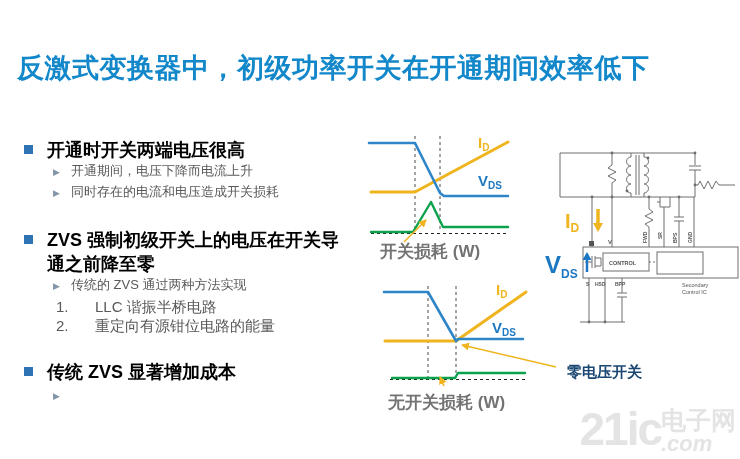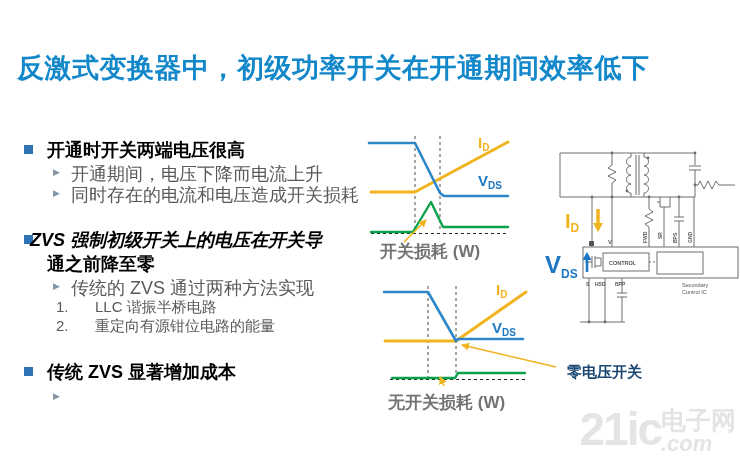--- a/index.html
+++ b/index.html
@@ -3,21 +3,21 @@
 <meta charset="utf-8">
 <style>
   html,body{margin:0;padding:0;background:#fff;}
   .slide{position:relative;width:740px;height:459px;background:#ffffff;overflow:hidden;
          font-family:"Liberation Sans","DejaVu Sans",sans-serif;}
   .title{position:absolute;left:17px;top:42px;font-size:27px;font-weight:bold;
          color:#1287CA;letter-spacing:.5px;white-space:nowrap;margin-top:8px;}
   .sq{position:absolute;width:9px;height:9px;background:#2E74B5;}
   .h-bullet{position:absolute;font-weight:bold;font-size:18px;color:#000000;white-space:nowrap;}
   .tri{position:absolute;font-size:9px;color:#8396A8;}
-  .sub-t{position:absolute;font-size:18px;color:#595959;white-space:nowrap;}
+  .sub-t{position:absolute;font-size:13px;color:#595959;white-space:nowrap;}
   .num-row{position:absolute;font-size:15px;color:#595959;white-space:nowrap;}
   .num-n{display:inline-block;width:39px;}
   .cap-g{position:absolute;font-weight:bold;font-size:17px;color:#737373;white-space:nowrap;}
   .zvs{position:absolute;font-weight:bold;font-size:15px;color:#1A4672;white-space:nowrap;}
   .abs{position:absolute;}
   svg{overflow:visible;}
   svg text{font-family:"Liberation Sans","DejaVu Sans",sans-serif;}
   .wire{stroke:#6e6e6e;stroke-width:1;fill:none;}
   .wired{stroke:#6e6e6e;stroke-width:1;fill:none;stroke-dasharray:2,2;}
   .blue-line{stroke:#2E86C8;stroke-width:2.6;fill:none;stroke-linejoin:round;stroke-linecap:round;}
@@ -67,21 +67,21 @@
   <div class="title">反激式变换器中，初级功率开关在开通期间效率低下</div>
 
   <div class="sq" style="left:24px;top:145px;"></div>
   <div class="h-bullet" style="left:47px;top:138px;">开通时开关两端电压很高</div>
   <span class="tri" style="left:53px;top:167px;">▶</span>
   <div class="sub-t" style="left:71px;top:162px;">开通期间，电压下降而电流上升</div>
   <span class="tri" style="left:53px;top:188px;">▶</span>
   <div class="sub-t" style="left:71px;top:183px;">同时存在的电流和电压造成开关损耗</div>
 
   <div class="sq" style="left:24px;top:235px;"></div>
-  <div class="h-bullet" style="left:30px;top:228px;font-style:italic;">ZVS 强制初级开关上的电压在开关导</div>
+  <div class="h-bullet" style="left:47px;top:228px;">ZVS 强制初级开关上的电压在开关导</div>
   <div class="h-bullet" style="left:47px;top:252px;">通之前降至零</div>
   <span class="tri" style="left:53px;top:281px;">▶</span>
   <div class="sub-t" style="left:71px;top:276px;">传统的 ZVS 通过两种方法实现</div>
   <div class="num-row" style="left:56px;top:298px;">
     <span class="num-n">1.</span><span>LLC 谐振半桥电路</span>
   </div>
   <div class="num-row" style="left:56px;top:317px;">
     <span class="num-n">2.</span><span>重定向有源钳位电路的能量</span>
   </div>
 

